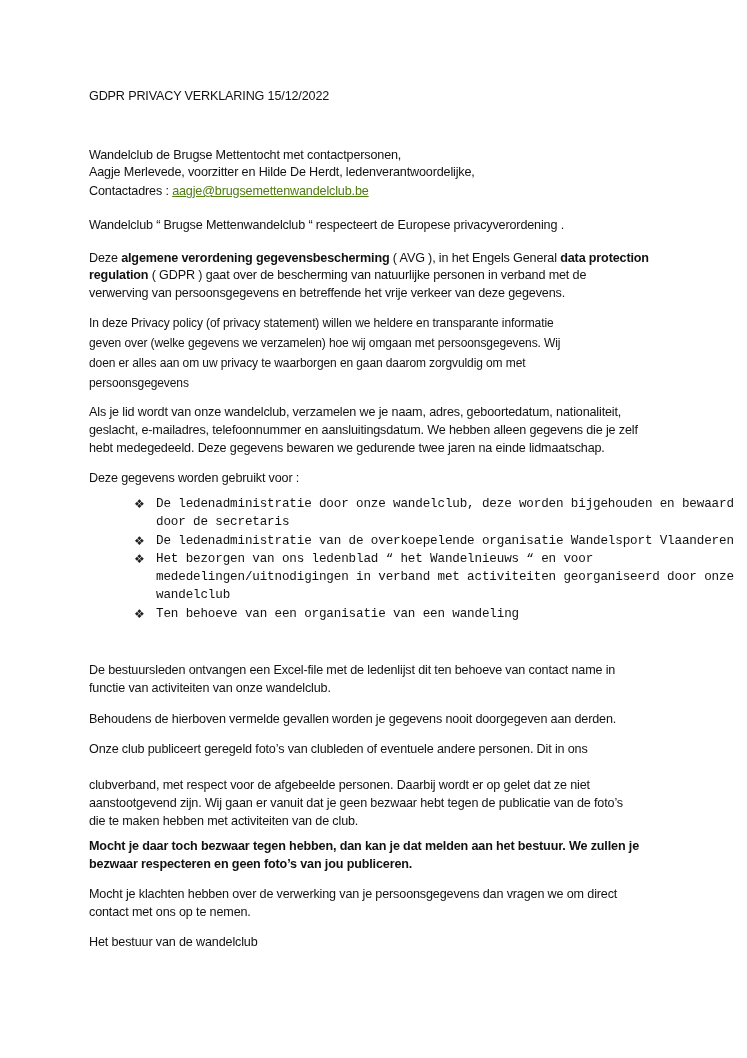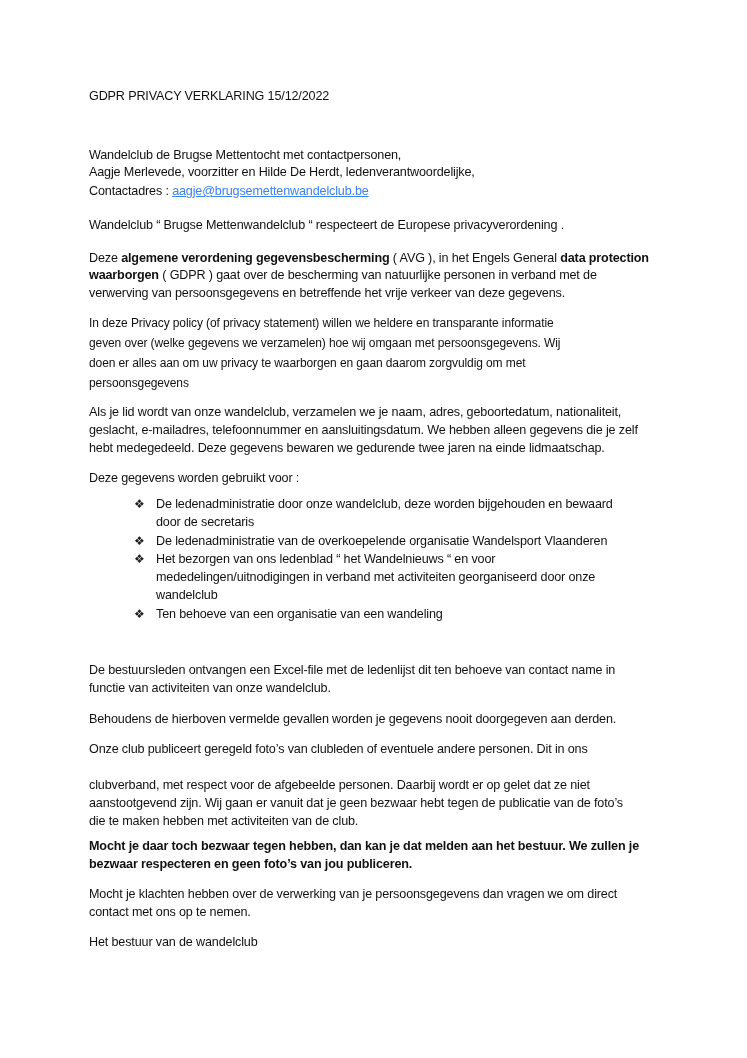--- a/index.html
+++ b/index.html
@@ -4,44 +4,44 @@
   <style>
     html, body { margin: 0; padding: 0; background: #ffffff; }
     body {
       width: 747px; height: 1058px; position: relative; overflow: hidden;
       font-family: "Liberation Sans", sans-serif; color: #111111;
     }
     .page { position: absolute; left: 0; top: 0; width: 727px; height: 1058px; background: #fff; }
     .t { position: absolute; left: 89px; font-size: 12.6px; line-height: 17px; white-space: nowrap; letter-spacing: -0.15px; }
     .big { font-size: 12px; line-height: 20px; letter-spacing: -0.1px; }
     b { font-weight: bold; }
-    a.mail { color: #3b82f6; text-decoration: underline; }
+    a.mail { color: #4d7c0f; text-decoration: underline; }
     .bullet { position: absolute; left: 134px; font-size: 12px; line-height: 17px; color: #222; }
-    .li { position: absolute; left: 156px; font-size: 12.6px; line-height: 17px; white-space: nowrap; letter-spacing: -0.15px; }
+    .li { position: absolute; left: 156px; font-size: 12.6px; line-height: 17px; white-space: nowrap; letter-spacing: -0.15px; font-family: Liberation Mono, monospace; }
   </style>
 </head>
 <body>
 
 <div class="page">
 
   <div class="t" style="top:88px">GDPR    PRIVACY VERKLARING    15/12/2022</div>
 
   <div class="t" style="top:147px">Wandelclub de Brugse Mettentocht met contactpersonen,</div>
   <div class="t" style="top:164px">Aagje Merlevede, voorzitter en Hilde De Herdt, ledenverantwoordelijke,</div>
   <div class="t" style="top:183px">
     <span>Contactadres : </span><a class="mail">aagje@brugsemettenwandelclub.be</a>
   </div>
 
   <div class="t" style="top:217px">Wandelclub “ Brugse Mettenwandelclub “ respecteert de Europese privacyverordening .</div>
 
   <div class="t" style="top:250px">
     <span>Deze </span><b>algemene verordening gegevensbescherming</b><span> ( AVG ),  in het Engels General </span><b>data protection</b>
   </div>
   <div class="t" style="top:267px">
-    <b>waarborgen</b><span>  ( GDPR ) gaat over de bescherming van natuurlijke personen in verband met de</span>
+    <b>regulation</b><span>  ( GDPR ) gaat over de bescherming van natuurlijke personen in verband met de</span>
   </div>
   <div class="t" style="top:285px">verwerving van persoonsgegevens en betreffende het vrije verkeer van deze gegevens.</div>
 
   <div class="t big" style="top:313px">In deze Privacy policy (of privacy statement) willen we heldere en transparante informatie</div>
   <div class="t big" style="top:333px">geven over (welke gegevens we verzamelen) hoe wij omgaan met persoonsgegevens. Wij</div>
   <div class="t big" style="top:353px">doen er alles aan om uw privacy te waarborgen en gaan daarom zorgvuldig om met</div>
   <div class="t big" style="top:373px">persoonsgegevens</div>
 
   <div class="t" style="top:404px">Als je lid wordt van onze wandelclub, verzamelen we je naam, adres, geboortedatum, nationaliteit,</div>
   <div class="t" style="top:422px">geslacht, e-mailadres, telefoonnummer en aansluitingsdatum. We hebben alleen gegevens die je zelf</div>

